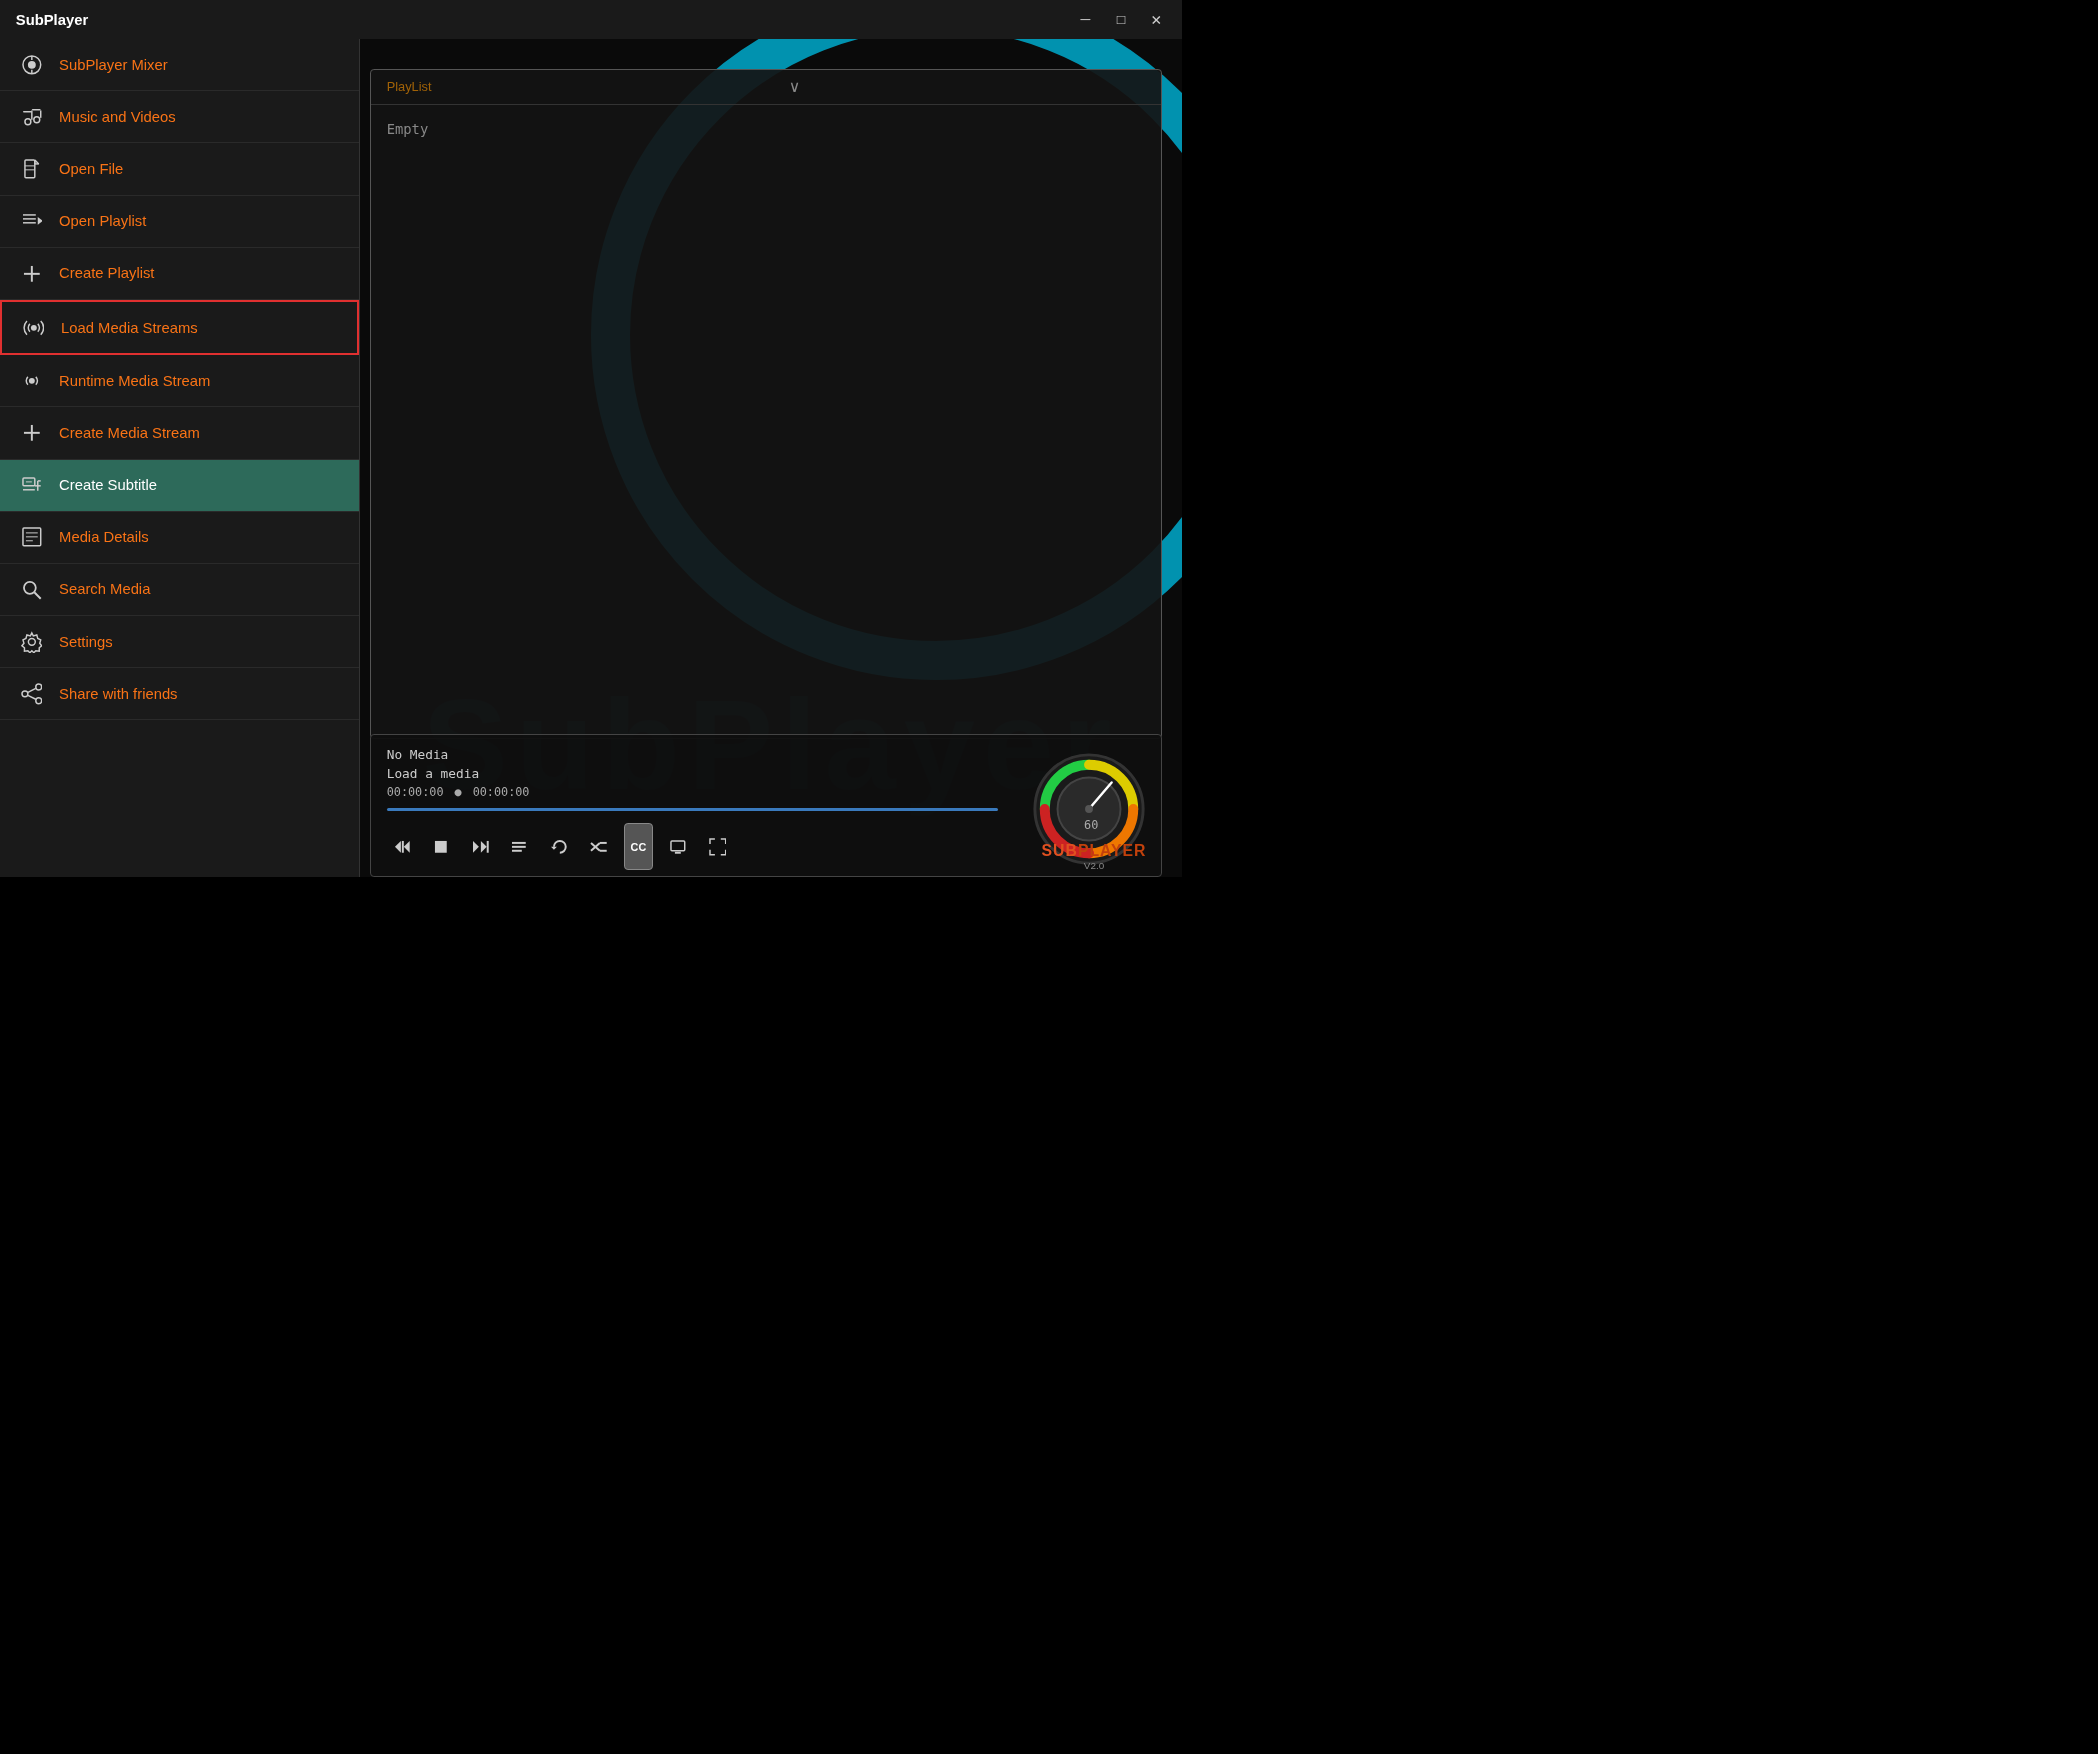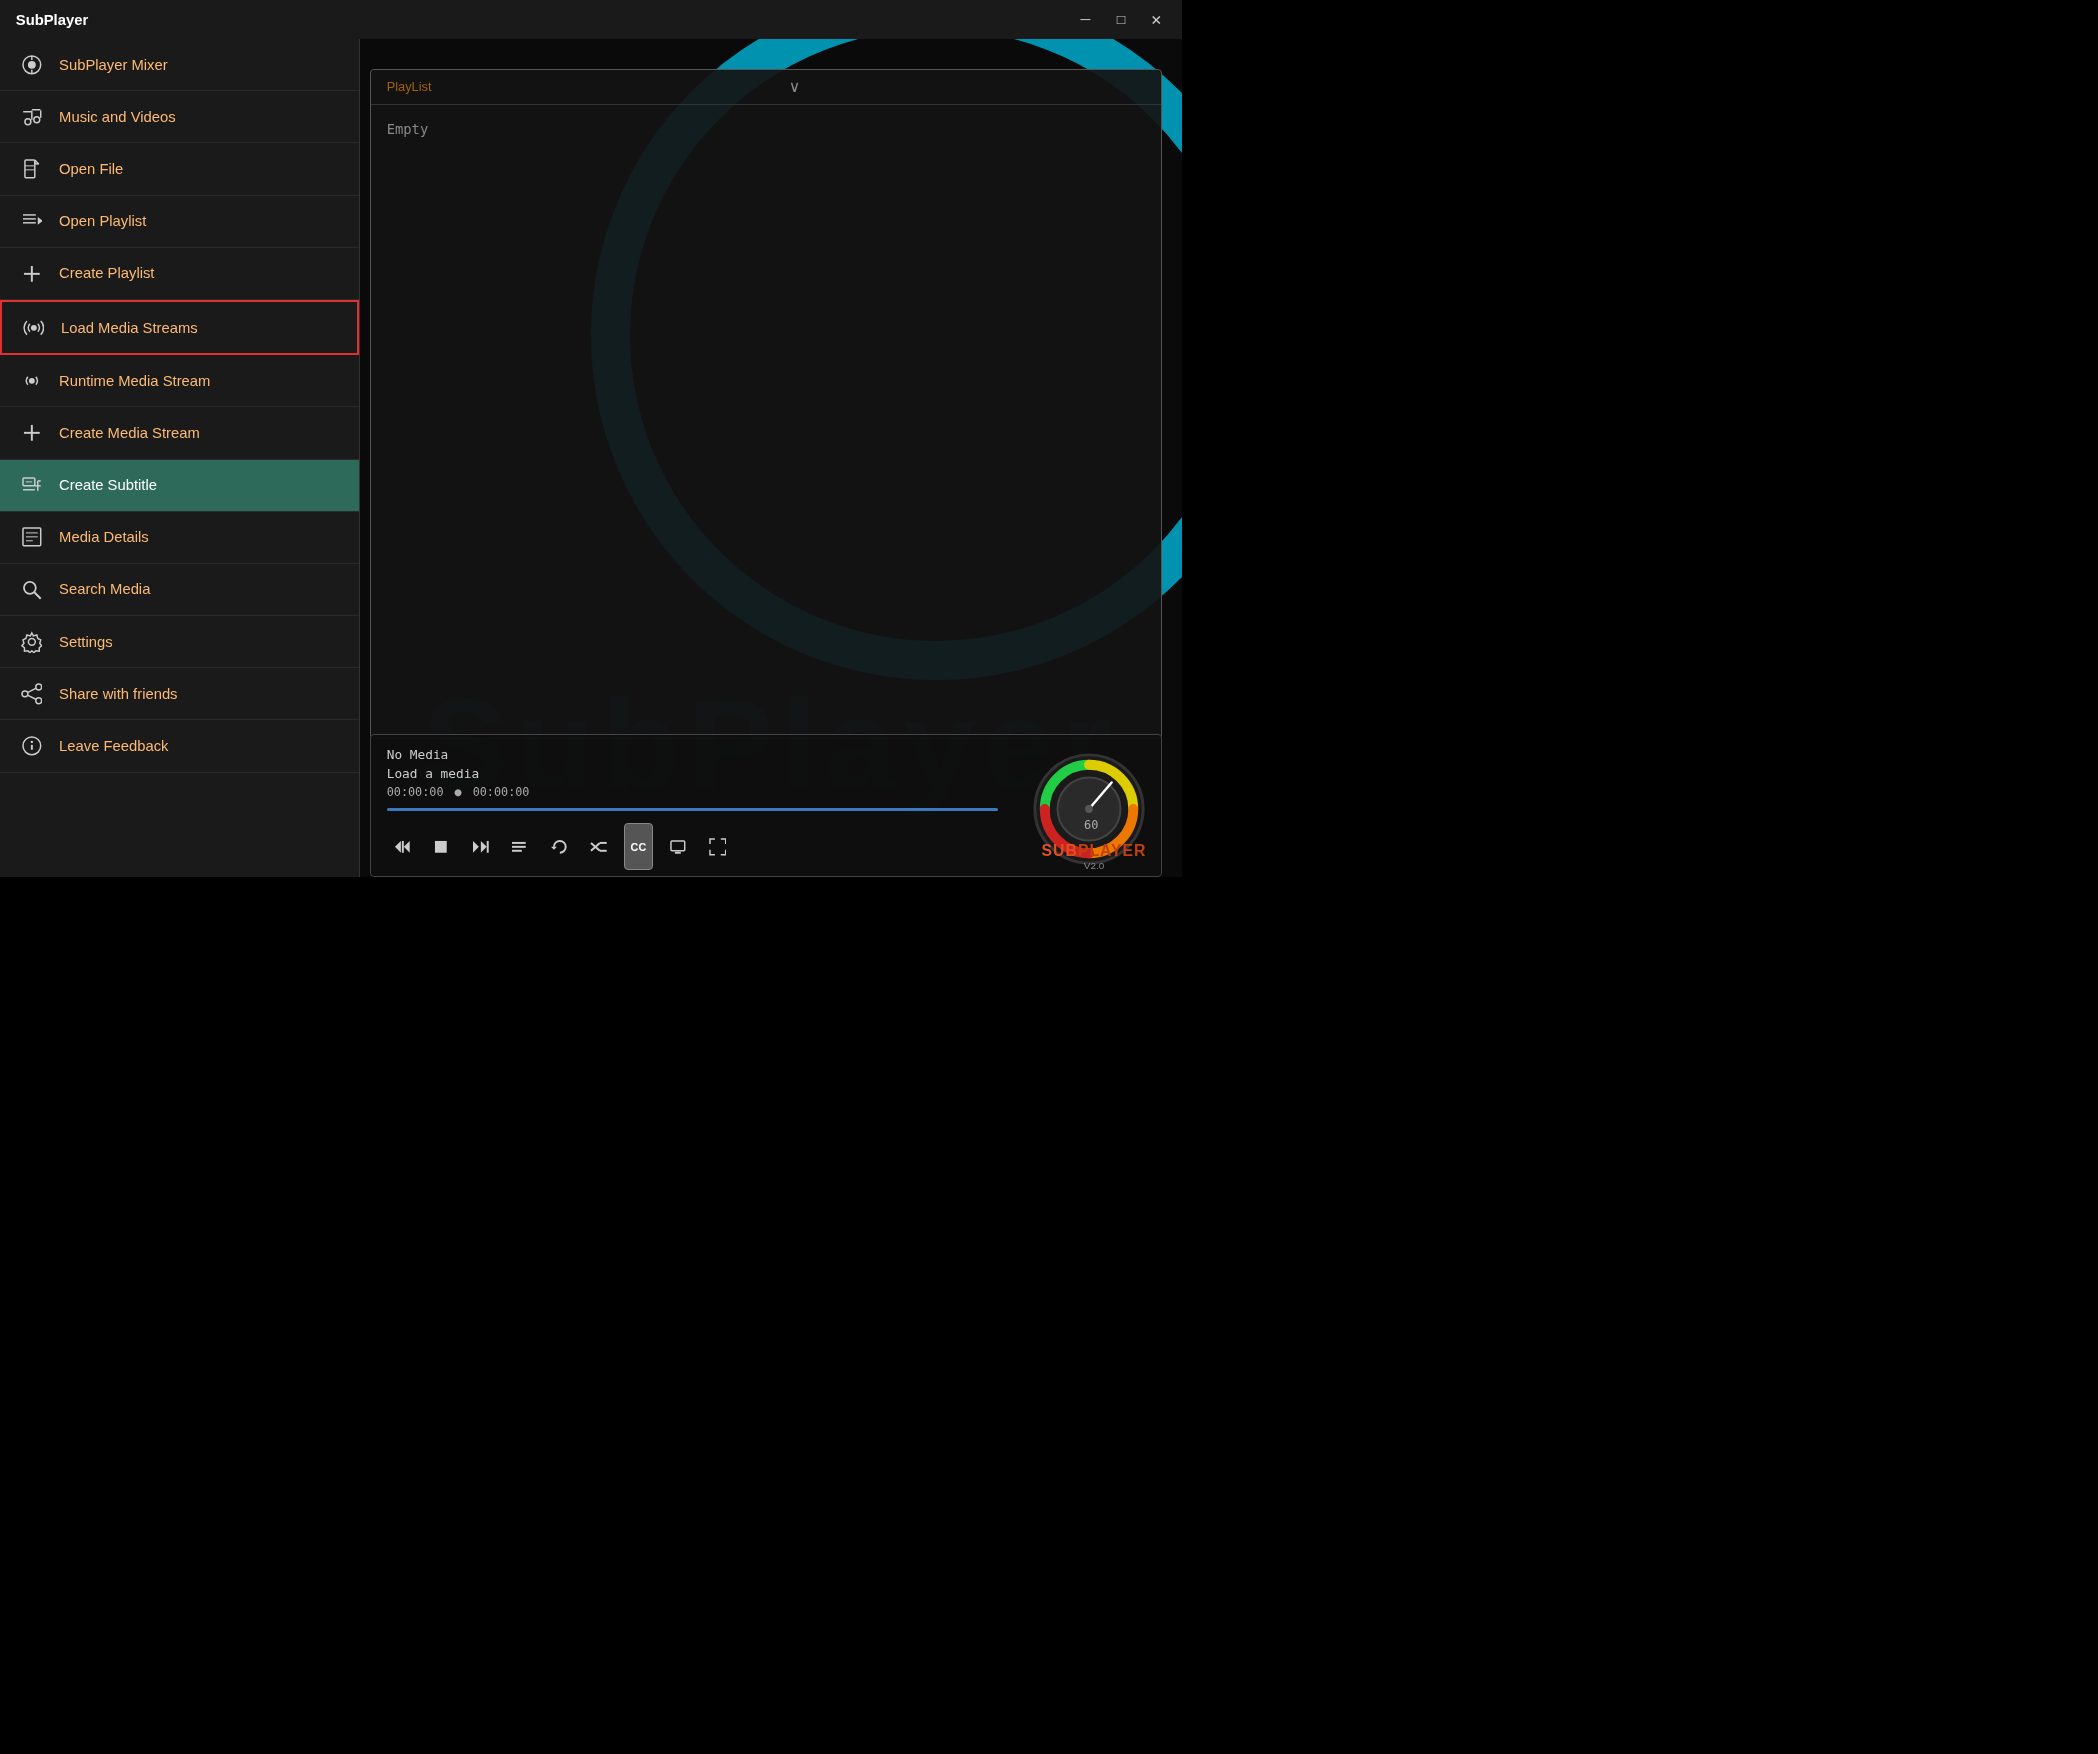--- a/index.html
+++ b/index.html
@@ -55,21 +55,21 @@
       border-right: 1px solid #333;
     }
     .sidebar::-webkit-scrollbar { width: 3.9px; }
     .sidebar::-webkit-scrollbar-track { background: #111; }
     .sidebar::-webkit-scrollbar-thumb { background: #444; }
 
     .sidebar-item {
       display: flex;
       align-items: center;
       padding: 13.8px 19.7px;
-      color: #fdba74;
+      color: #f97316;
       cursor: pointer;
       border-bottom: 1px solid #2a2a2a;
       font-size: 14.8px;
       gap: 15.8px;
       transition: background 0.15s;
     }
     .sidebar-item.active {
       background: #2d6a5a;
       color: #fff;
     }
@@ -400,30 +400,20 @@
           <svg width="21.7" height="21.7" viewBox="0 0 22 22">
             <circle cx="18" cy="4" r="3" fill="none" stroke="#ccc" stroke-width="1.5"></circle>
             <circle cx="4" cy="11" r="3" fill="none" stroke="#ccc" stroke-width="1.5"></circle>
             <circle cx="18" cy="18" r="3" fill="none" stroke="#ccc" stroke-width="1.5"></circle>
             <line x1="7" y1="9.5" x2="15" y2="5.5" stroke="#ccc" stroke-width="1.5"></line>
             <line x1="7" y1="12.5" x2="15" y2="16.5" stroke="#ccc" stroke-width="1.5"></line>
           </svg>
         </span>
         <span>Share with friends</span>
       </div>
-      <div class="sidebar-item">
-        <span class="sidebar-icon">
-          <svg width="21.7" height="21.7" viewBox="0 0 22 22">
-            <path d="M11 2 A9 9 0 1 1 2 11 A9 9 0 0 1 11 2 Z" fill="none" stroke="#ccc" stroke-width="1.5"></path>
-            <line x1="11" y1="10" x2="11" y2="15" stroke="#ccc" stroke-width="2"></line>
-            <circle cx="11" cy="7" r="1.2" fill="#ccc"></circle>
-          </svg>
-        </span>
-        <span>Leave Feedback</span>
-      </div>
     </div>
 
 </div>
 
 <div class="sidebar-footer">
   <div class="footer-logo">
 
     <svg width="49" height="29.6" viewBox="0 0 50 30">
       <text x="2" y="22" fill="#00aacc" font-size="11" font-weight="bold">⬡ arrowat™</text>
     </svg>

